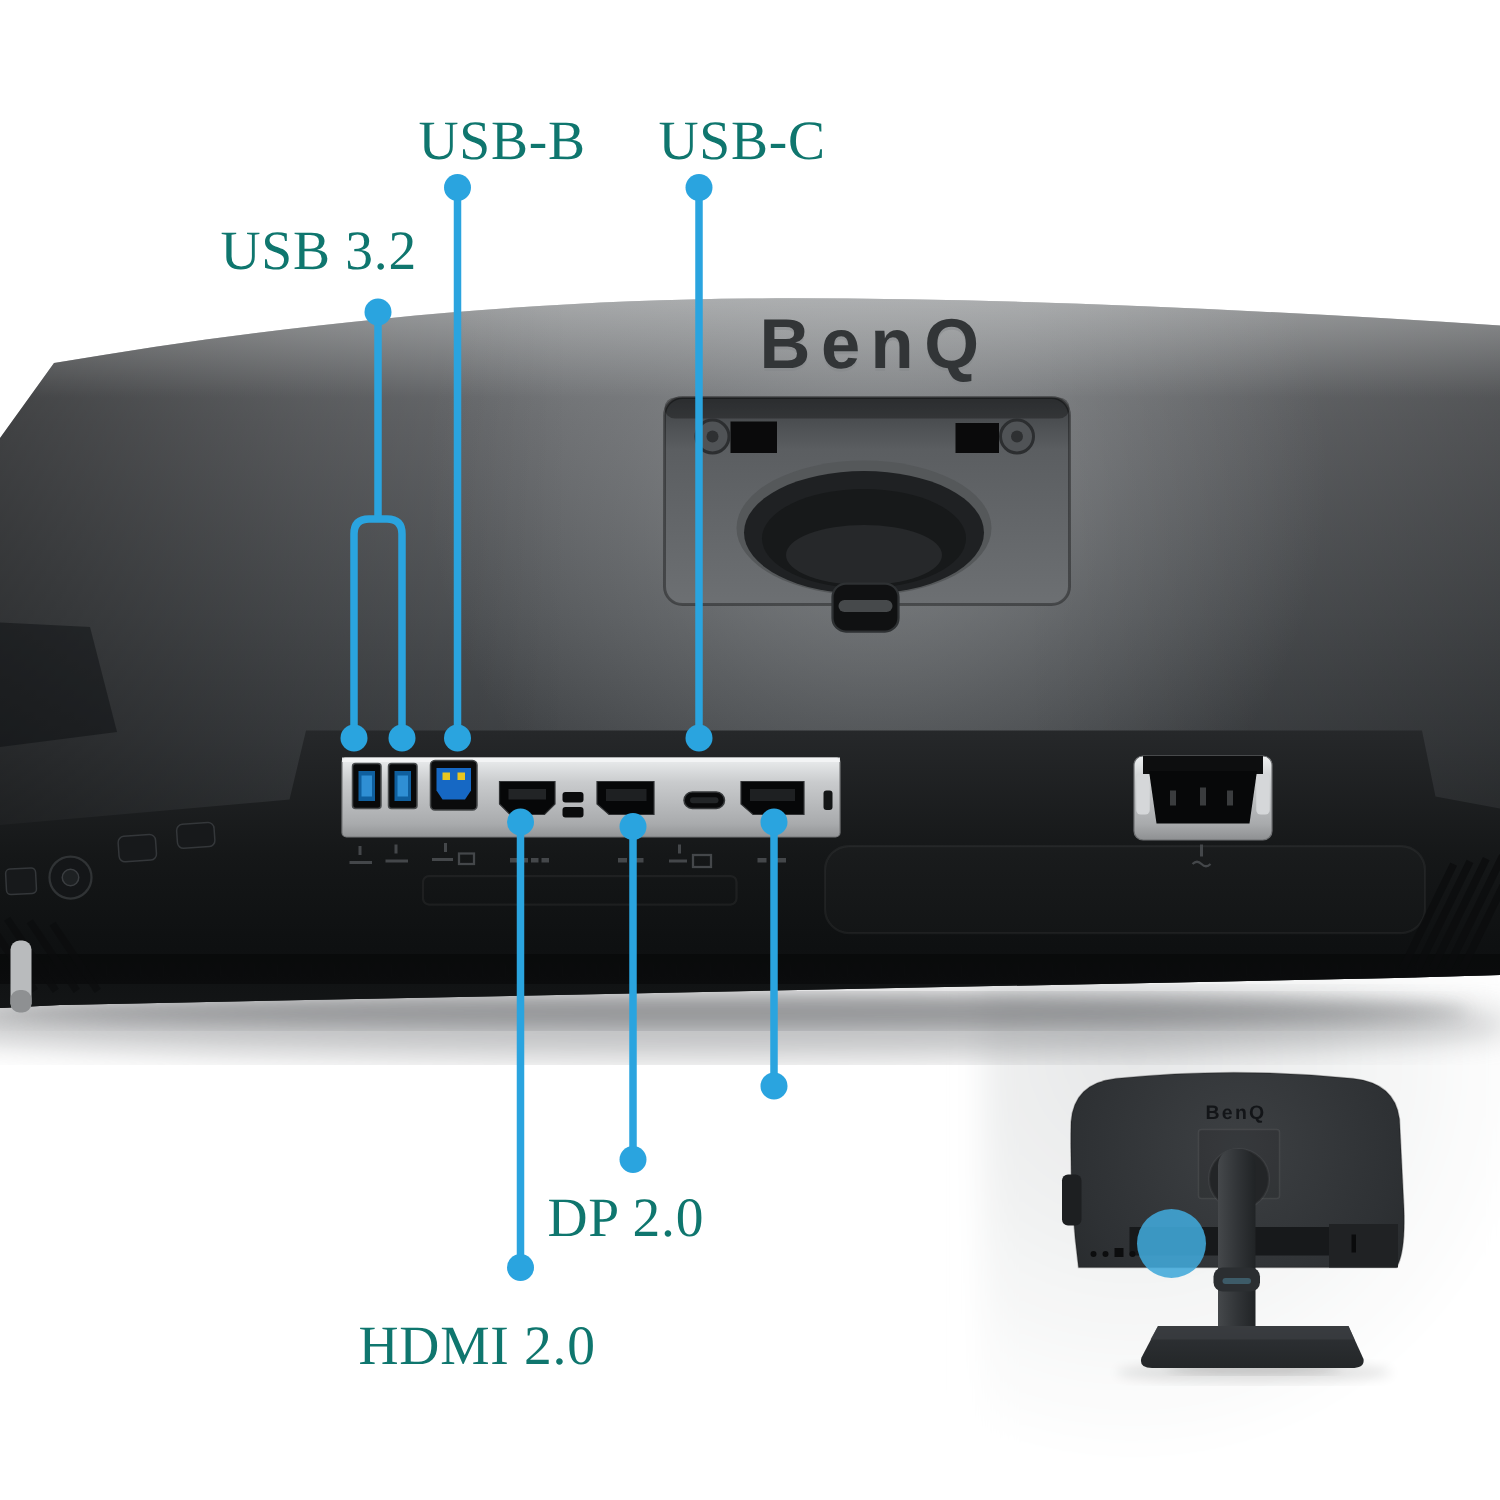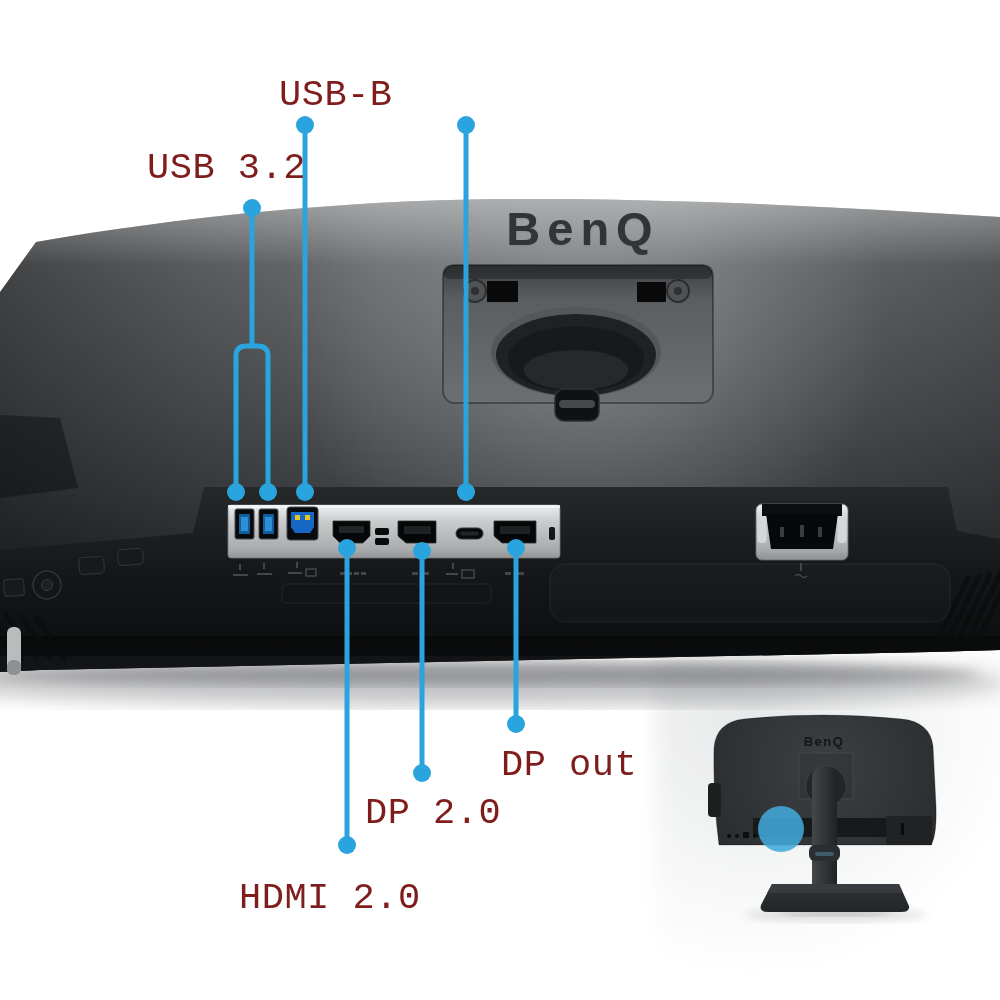--- a/index.html
+++ b/index.html
@@ -3,23 +3,23 @@
 <meta charset="utf-8">
 <style>
   html,body{margin:0;padding:0;background:#ffffff;}
   #stage{
     position:relative;width:1000px;height:1000px;background:#ffffff;
     font-family:"Liberation Sans", sans-serif;overflow:hidden;
   }
   #scene{position:absolute;left:0;top:0;}
   .callout-label{
     position:absolute;
-    font-size:37px;line-height:1.05;color:#7f1d1d;
+    font-size:37px;line-height:1.05;color:#0f766e;
     letter-spacing:0.5px;white-space:nowrap;
-    font-family:Liberation Mono, monospace;
+    font-family:Liberation Serif, serif;
   }
 </style>
 </head>
 <body>
 
 <div id="stage">
 
   <svg id="scene" width="1000" height="1000" viewBox="0 0 1000 1000">
     <defs>
       <clipPath id="clipBack">
@@ -331,16 +331,16 @@
       <circle cx="347" cy="845" r="9"></circle>
       <circle cx="422" cy="551" r="9"></circle>
       <circle cx="422" cy="773" r="9"></circle>
       <circle cx="516" cy="548" r="9"></circle>
       <circle cx="516" cy="724" r="9"></circle>
     </g>
   </svg>
 
   <div class="callout-label" style="left:147px;top:149px;text-align:right;">USB 3.2</div>
   <div class="callout-label" style="left:279px;top:76px;">USB-B</div>
-  <div class="callout-label" style="left:501px;top:746px;">DP out</div>
+  <div class="callout-label" style="left:439px;top:76px;">USB-C</div>
   <div class="callout-label" style="left:365px;top:794px;">DP 2.0</div>
   <div class="callout-label" style="left:239px;top:879px;">HDMI 2.0</div>
 </div>
 
 </body></html>

